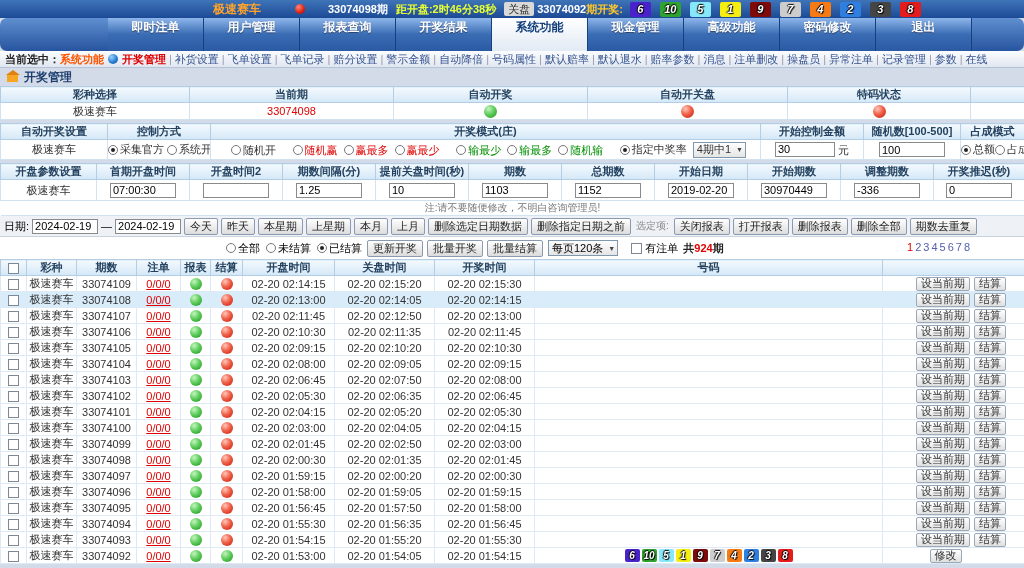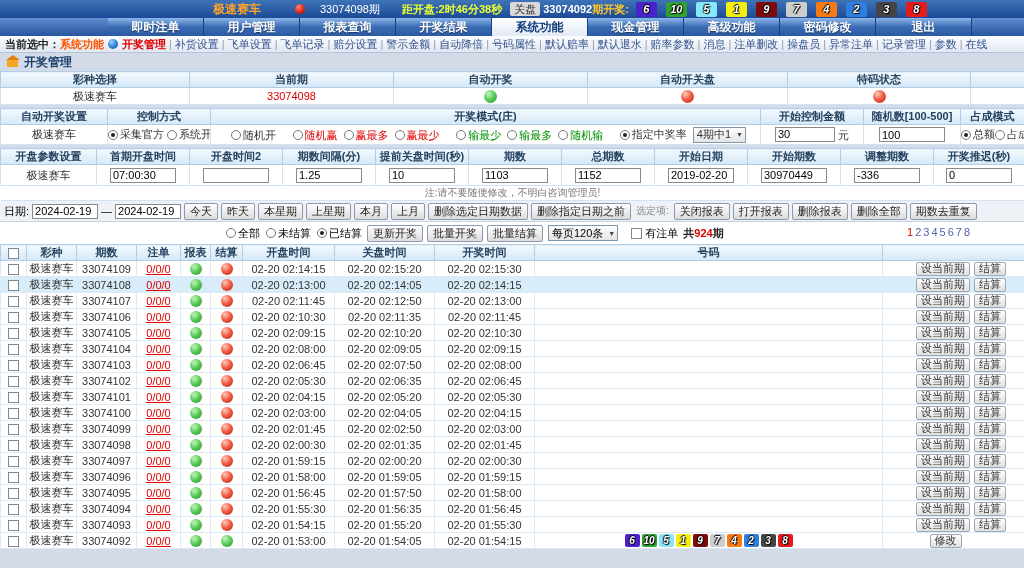--- a/index.html
+++ b/index.html
@@ -4,33 +4,33 @@
 <style>
   * { margin:0; padding:0; box-sizing:border-box; }
   html,body { width:1024px; height:568px; overflow:hidden; }
   body { font-family:"Liberation Sans","DejaVu Sans",sans-serif; font-size:11px; background:#d4dbe8; }
 
   
   .topbar { height:18px; background:linear-gradient(#3f74b8,#1c4a96); display:flex; align-items:center; color:#fff; white-space:nowrap; }
   .lottery-name { color:#ffa32a; font-weight:bold; margin-left:213px; font-size:12px; }
   .clock-icon { width:10px; height:10px; border-radius:50%; display:inline-block; margin-left:34px;
     background:radial-gradient(circle at 35% 30%,#ff8878,#e02818 55%,#a00000); }
-  .tb-period { font-weight:normal; margin-left:15px; }
-  .tb-countdown { color:#e8ff33; font-weight:bold; margin-left:22px; }
+  .tb-period { font-weight:bold; margin-left:23px; }
+  .tb-countdown { color:#e8ff33; font-weight:bold; margin-left:8px; }
   .close-badge { background:#d9d9d9; color:#333; padding:0 4px; margin-left:8px; height:14px; line-height:14px; border-radius:2px; }
   .tb-drawp { font-weight:bold; margin-left:3px; }
   .tb-draws { color:#ffc828; font-weight:bold;text-align:center; }
   .topbar .balls { margin-left:7px; display:flex; }
   .ball { display:inline-block; width:15px; height:13px; line-height:13px; border-radius:2px; color:#fff;
     font-weight:bold; font-style:italic; font-size:10px; text-align:center;
     text-shadow:1px 1px 1px #000,-1px 0 1px #000,0 -1px 1px #000; }
   .topbar .ball { width:21px; height:15px; line-height:15px; font-size:11px; margin-right:9px; }
 
   
-  .nav { height:18px; background:linear-gradient(#5f8fd0,#27549f); display:flex; padding-left:108px; }
+  .nav { height:33px; background:linear-gradient(#5f8fd0,#27549f); display:flex; padding-left:108px;border-radius:7px; }
   .tab { width:96px; text-align:center; line-height:18px; color:#fff; font-weight:bold; font-size:12px;
     background:linear-gradient(#8db6ea,#3a6cb4 50%,#2a5aa4); border-right:1px solid #17407f;
     text-shadow:0 1px 1px rgba(0,0,0,.45); cursor:pointer; }
   .tab.active { background:linear-gradient(#ffffff,#e2eaf4); color:#123e7c; text-shadow:none; }
 
   
   .submenu { height:17px; background:linear-gradient(#fbfdff,#e1e7f1); border-bottom:1px solid #b6c2d6;
     display:flex; align-items:center; padding-left:5px; color:#444; white-space:nowrap; }
   .sm-prefix { color:#222; font-weight:bold; }
   .sm-selected { color:#f50; font-weight:bold; }

